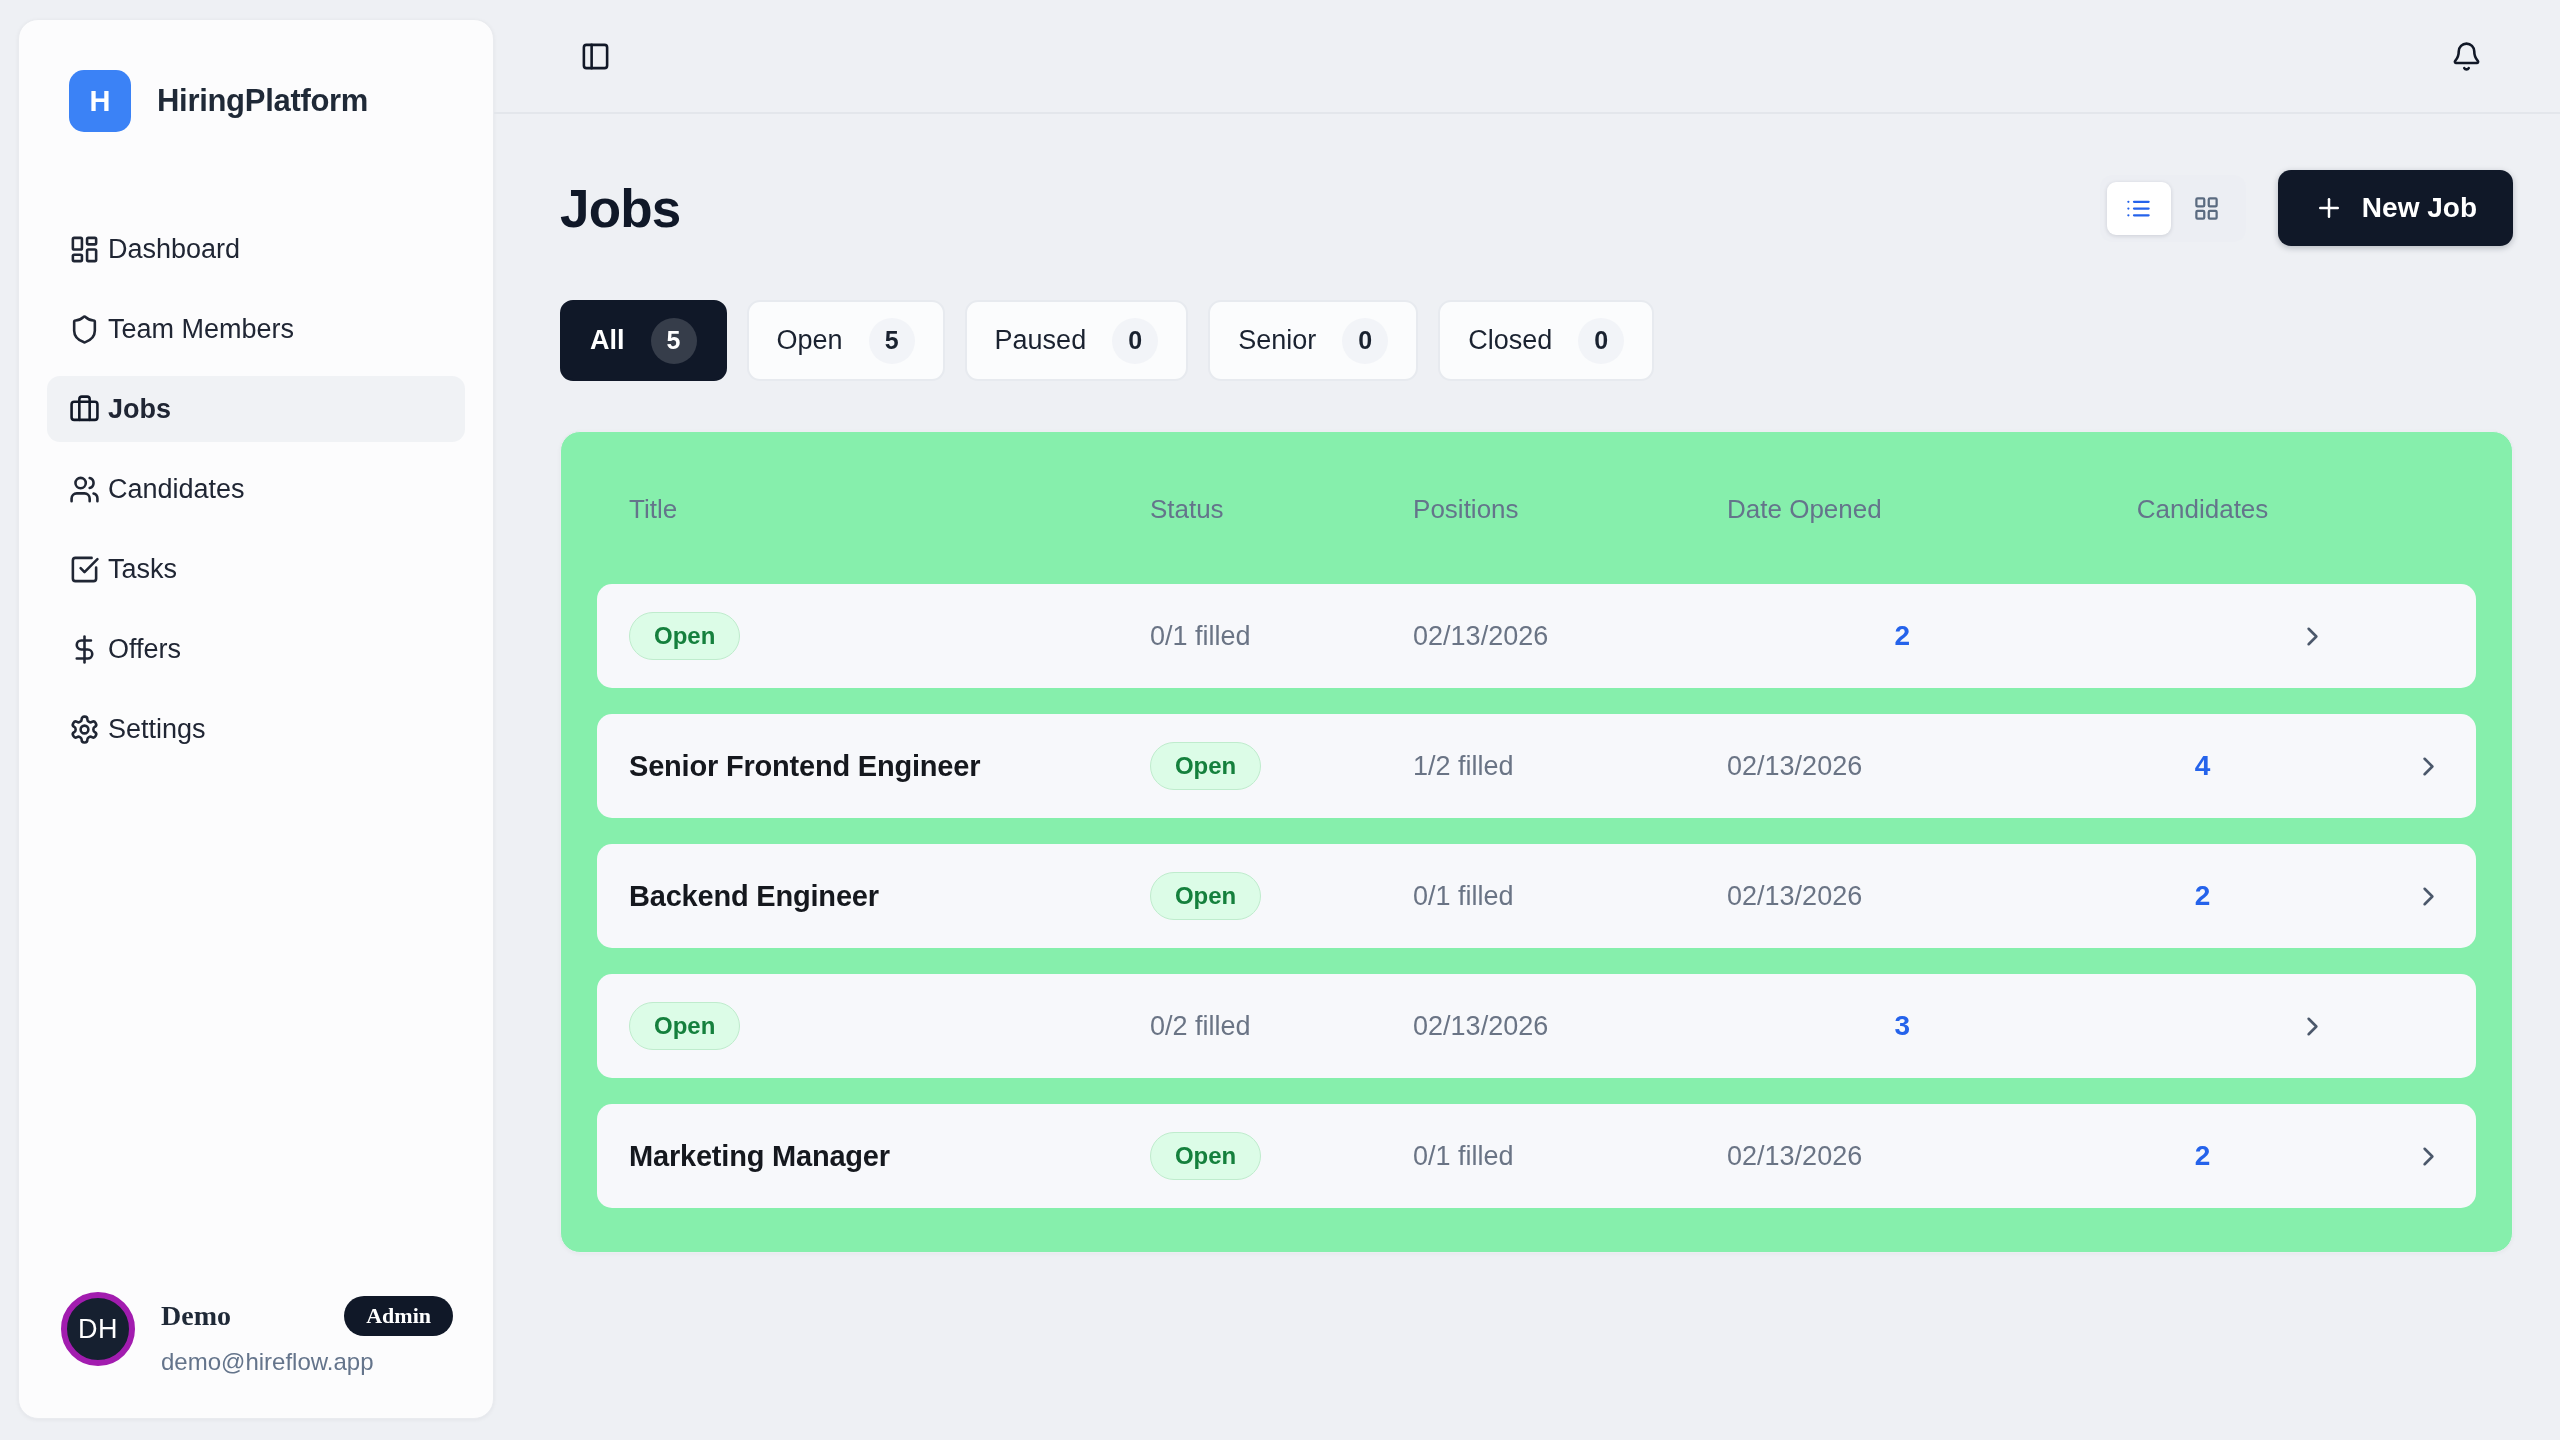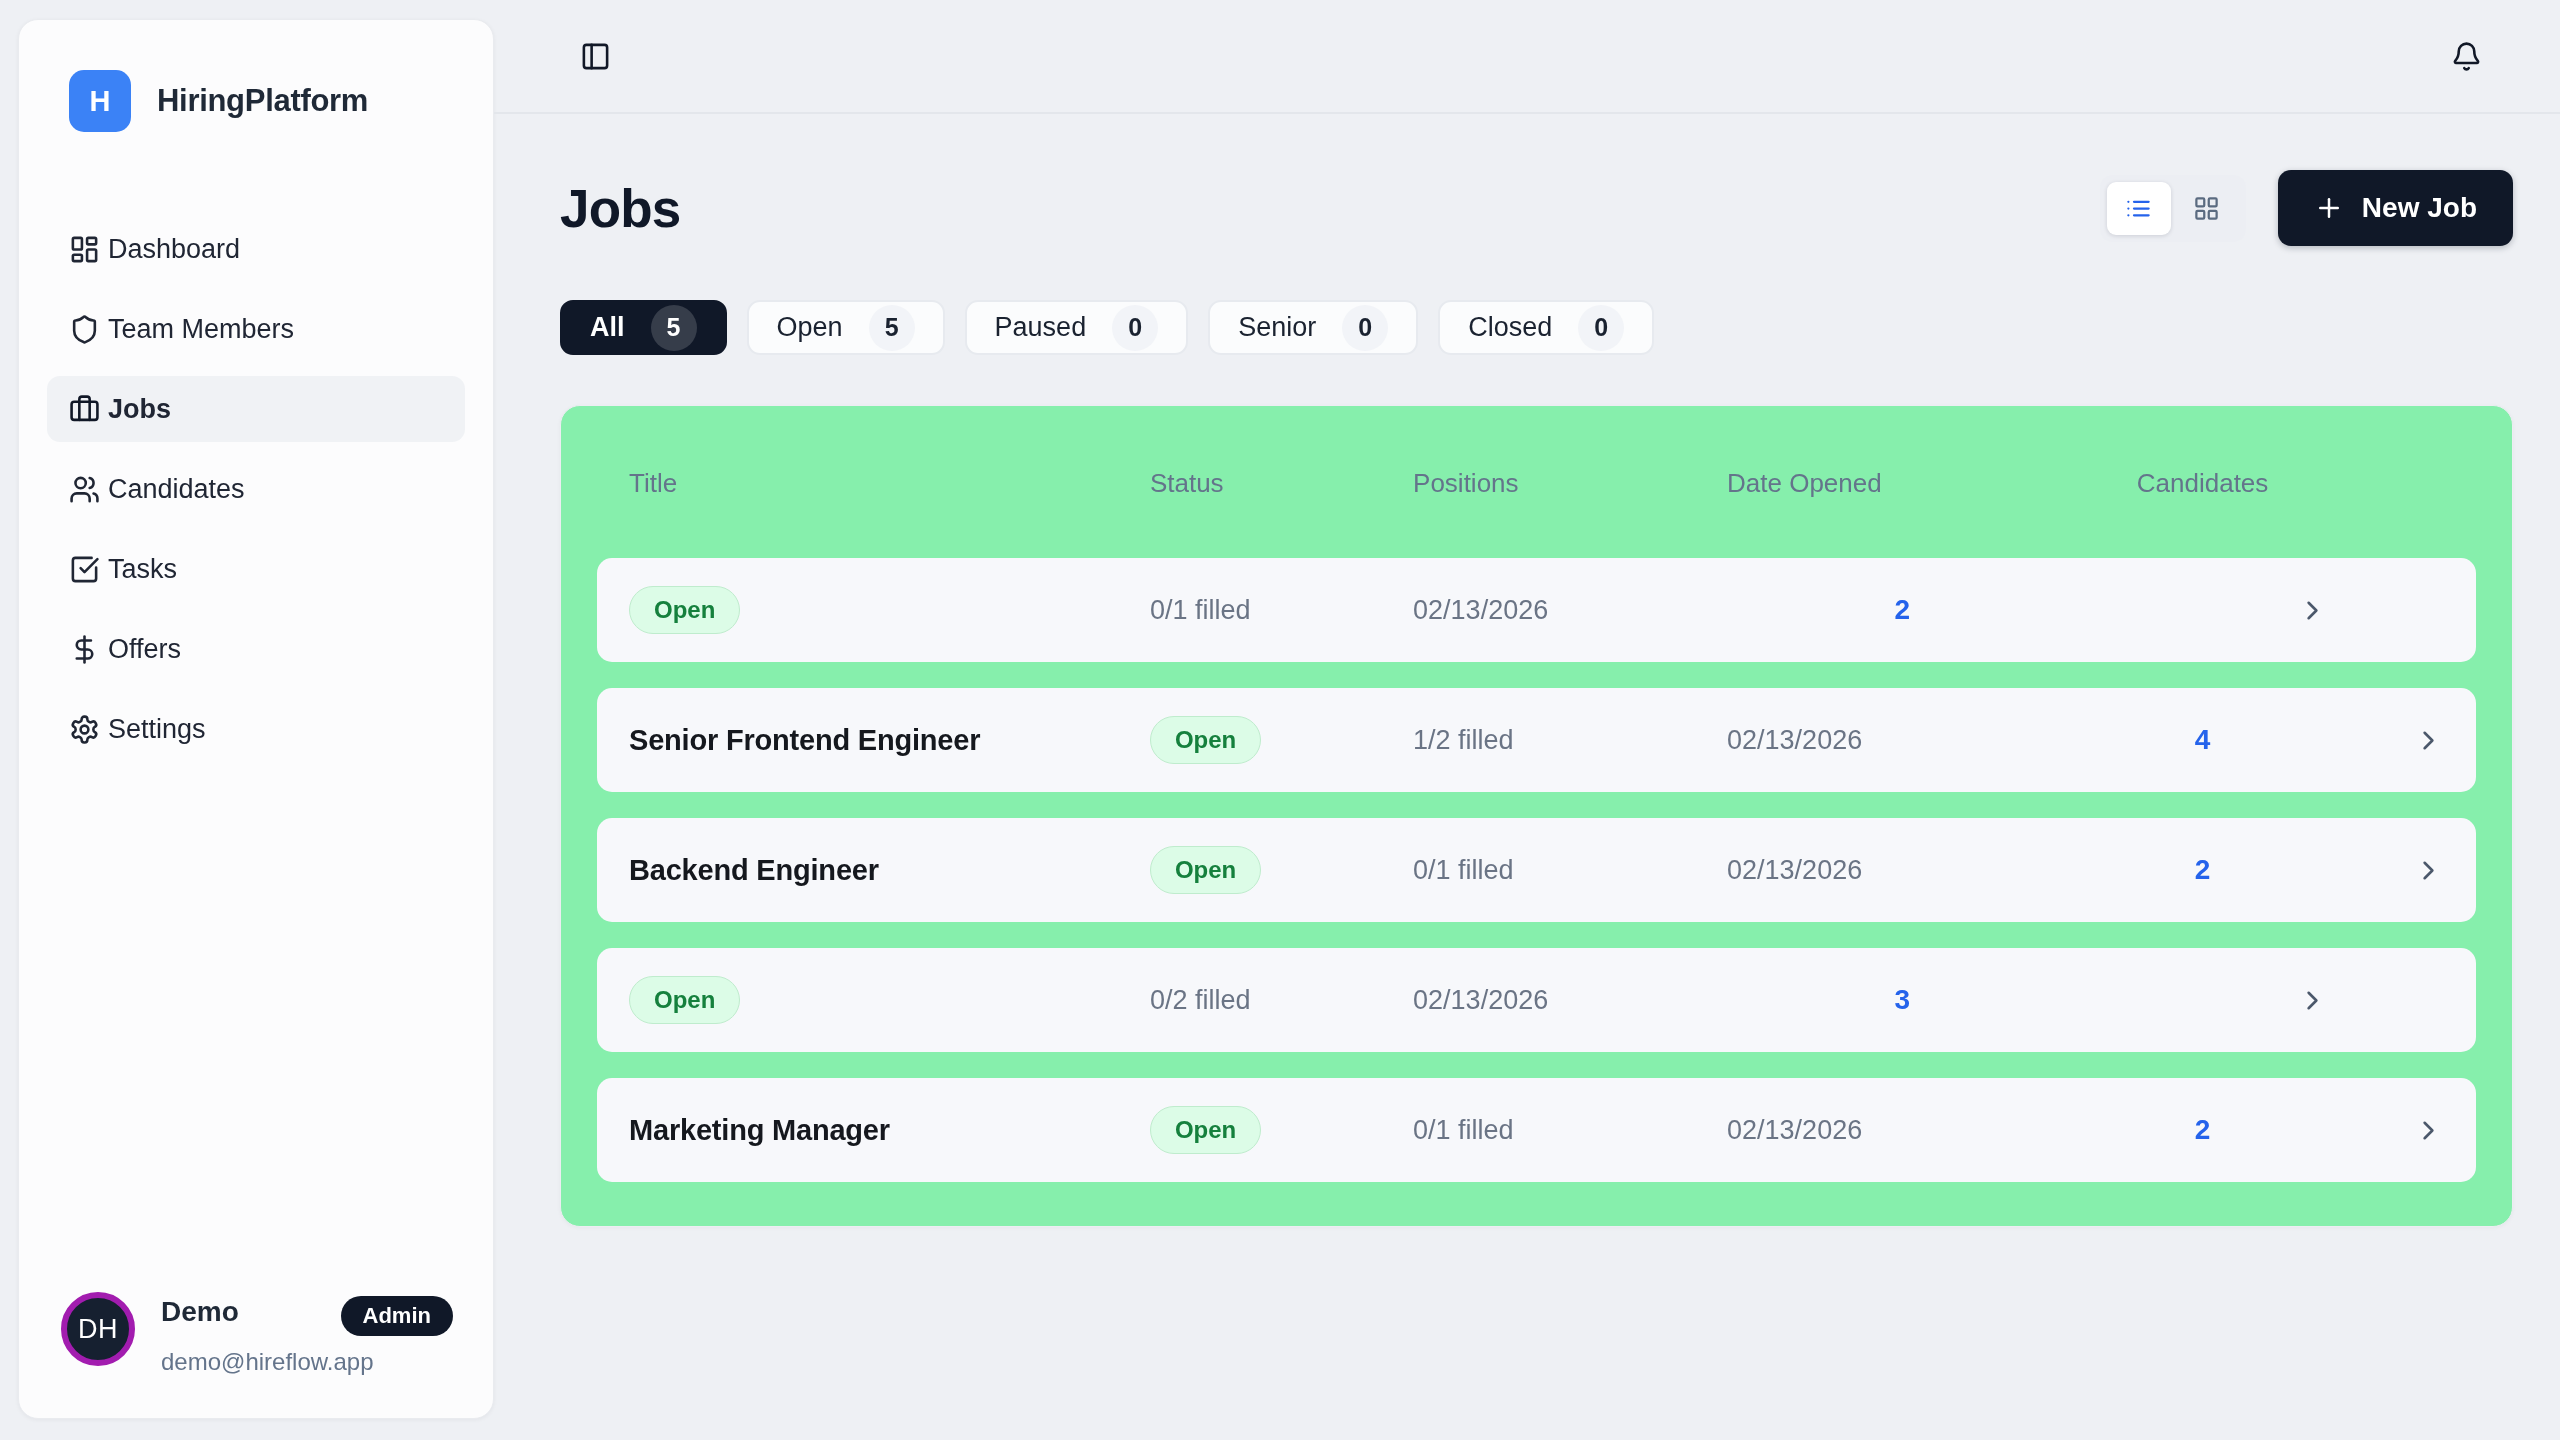--- a/index.html
+++ b/index.html
@@ -40,21 +40,21 @@
   .user {
     display:flex; align-items:flex-start; gap:26px; padding:0 40px 42px 42px;
   }
   .avatar {
     width:74px; height:74px; border-radius:50%; background:#162030;
     border:6px solid #a21caf; color:#fff; font-size:27px; font-weight:400;
     display:flex; align-items:center; justify-content:center; flex:0 0 auto;
     letter-spacing:0.5px;
   }
   .user-text { flex:1; padding-top:4px; }
-  .user-row1 { display:flex; align-items:flex-start; justify-content:space-between; }
+  .user-row1 { display:flex; align-items:center; justify-content:space-between;font-family:Liberation Serif, serif; }
   .user-name { font-size:28px; font-weight:700; color:#1f2937; }
   .role-badge {
     background:#101828; color:#fff; font-size:22px; font-weight:700;
     padding:9px 22px; border-radius:999px; line-height:1;
   }
   .user-email { margin-top:12px; font-size:24px; color:#64748b; }
 
   
   .main { position:absolute; left:494px; top:0; right:0; bottom:0; }
   .topbar {
@@ -87,21 +87,21 @@
     display:flex; align-items:center; gap:18px;
     background:#101828; color:#fff; border:none; cursor:pointer;
     height:76px; padding:0 36px; border-radius:13px;
     font-size:28px; font-weight:600; font-family:inherit;
     box-shadow:0 2px 6px rgba(16,24,40,.25);
   }
   .new-job-btn svg { width:30px; height:30px; stroke:#fff; }
 
   .filters { display:flex; gap:20px; margin-top:54px; }
   .filter-tab {
-    display:flex; align-items:center; height:55px; padding:0 28px;
+    display:flex; align-items:center; height:81px; padding:0 28px;
     border-radius:13px; cursor:pointer; border:2px solid transparent;
     font-family:inherit; background:#fbfcfd; border-color:#e7eaef;
   }
   .filter-label { font-size:27px; font-weight:500; color:#1a2230; }
   .filter-count {
     margin-left:26px; min-width:46px; height:46px; padding:0 10px;
     border-radius:999px; background:#f2f4f8;
     display:flex; align-items:center; justify-content:center;
     font-size:25px; font-weight:600; color:#1a2230;
   }

